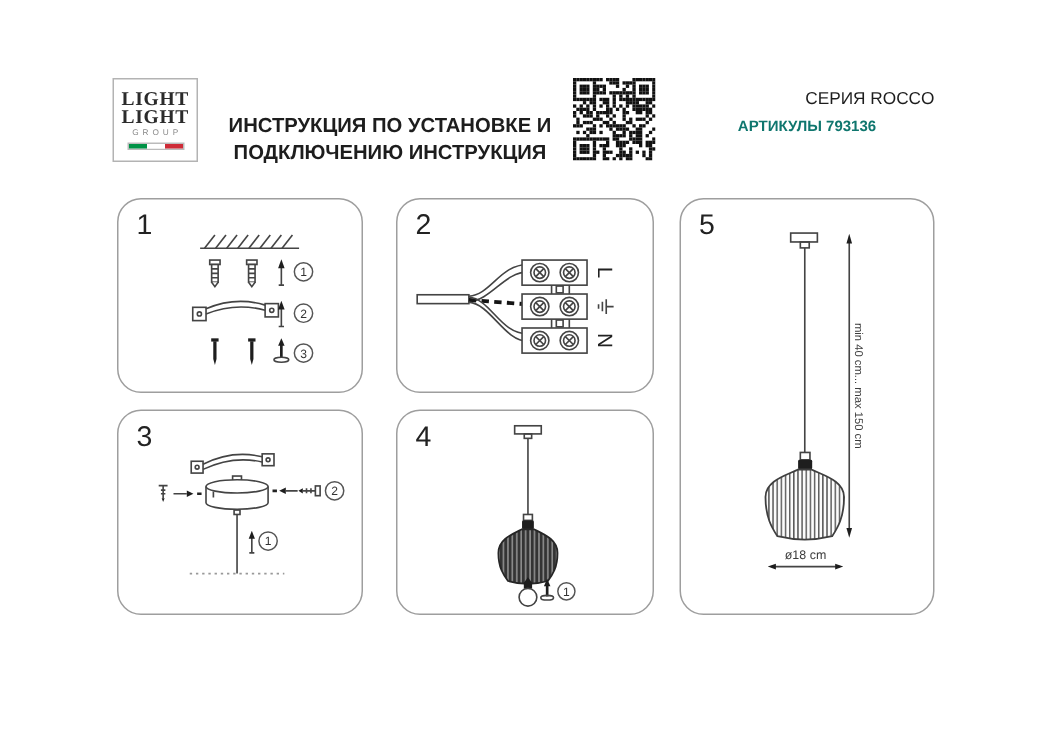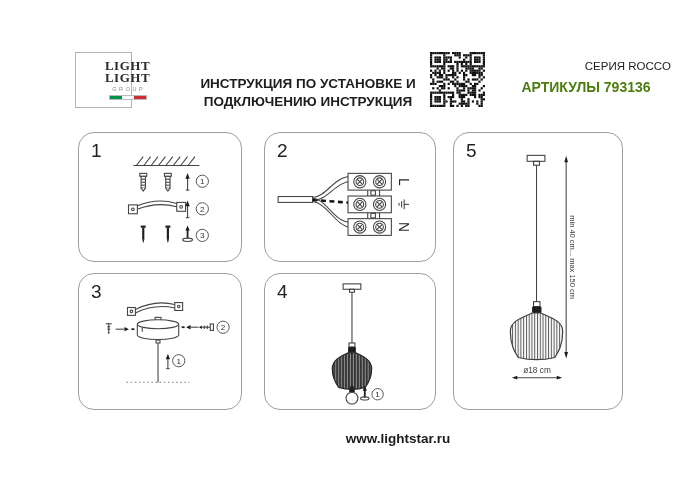--- a/index.html
+++ b/index.html
@@ -1,29 +1,29 @@
 <!DOCTYPE html>
 <html><head>
 <meta charset="utf-8">
 <style>
   html,body{margin:0;padding:0;background:#fff;}
   #page{position:relative;width:700px;height:495px;background:#fff;overflow:hidden;
         font-family:"Liberation Sans",sans-serif;color:#1c1c1c;}
-  .abs{position:absolute;padding-left:48px;}
+  .abs{position:absolute;}
   
   #logo{left:75px;top:52px;width:57px;height:56px;border:1px solid #b3b3b3;
         display:flex;flex-direction:column;align-items:center;justify-content:center;box-sizing:border-box;}
   .logo-word{font-family:"Liberation Serif",serif;font-weight:bold;font-size:13px;line-height:12px;letter-spacing:.5px;color:#2b2b2b;}
   .logo-group{font-size:5.5px;letter-spacing:2.6px;color:#8a8a8a;margin-top:2px;margin-right:-2.6px;}
   .logo-flag{display:flex;width:36px;height:3px;margin-top:3px;border:0.5px solid #bbb;}
   .logo-flag div{flex:1;height:100%;}
   #title{left:140px;top:75px;width:240px;text-align:center;font-weight:bold;font-size:13.5px;line-height:17.5px;color:#1d1d1d;}
   #series-block{left:453px;top:60px;width:170px;text-align:center;}
   #series{font-weight:normal;font-size:11.5px;color:#1d1d1d;text-align:right;}
-  #articles{font-weight:bold;font-size:14px;margin-top:7px;color:#4d7c0f;}
+  #articles{font-weight:bold;font-size:10px;margin-top:7px;color:#0f766e;}
   
   .panel{border:1px solid #9e9e9e;border-radius:16px;box-sizing:border-box;background:#fff;}
   #p1{left:78px;top:132px;width:164px;height:130px;}
   #p2{left:264px;top:132px;width:172px;height:130px;}
   #p3{left:78px;top:273px;width:164px;height:137px;}
   #p4{left:264px;top:273px;width:172px;height:137px;}
   #p5{left:453px;top:132px;width:170px;height:278px;}
   .pnum{position:absolute;left:12px;top:7px;font-size:19px;color:#222;}
   .psvg{position:absolute;left:0;top:0;width:100%;height:100%;}
   
@@ -705,14 +705,13 @@
 
       <g class="ln">
         <line x1="61" y1="247" x2="107" y2="247"></line>
         <polygon class="blk" points="64,245.1 64,248.9 58.5,247"></polygon>
         <polygon class="blk" points="104,245.1 104,248.9 109.5,247"></polygon>
       </g>
       <text class="dim8" x="84" y="242">ø18 cm</text>
     </svg>
   </div>
 
-  <div id="footer" class="abs">www.lightstar.ru</div>
 </div>
 
 </body></html>

